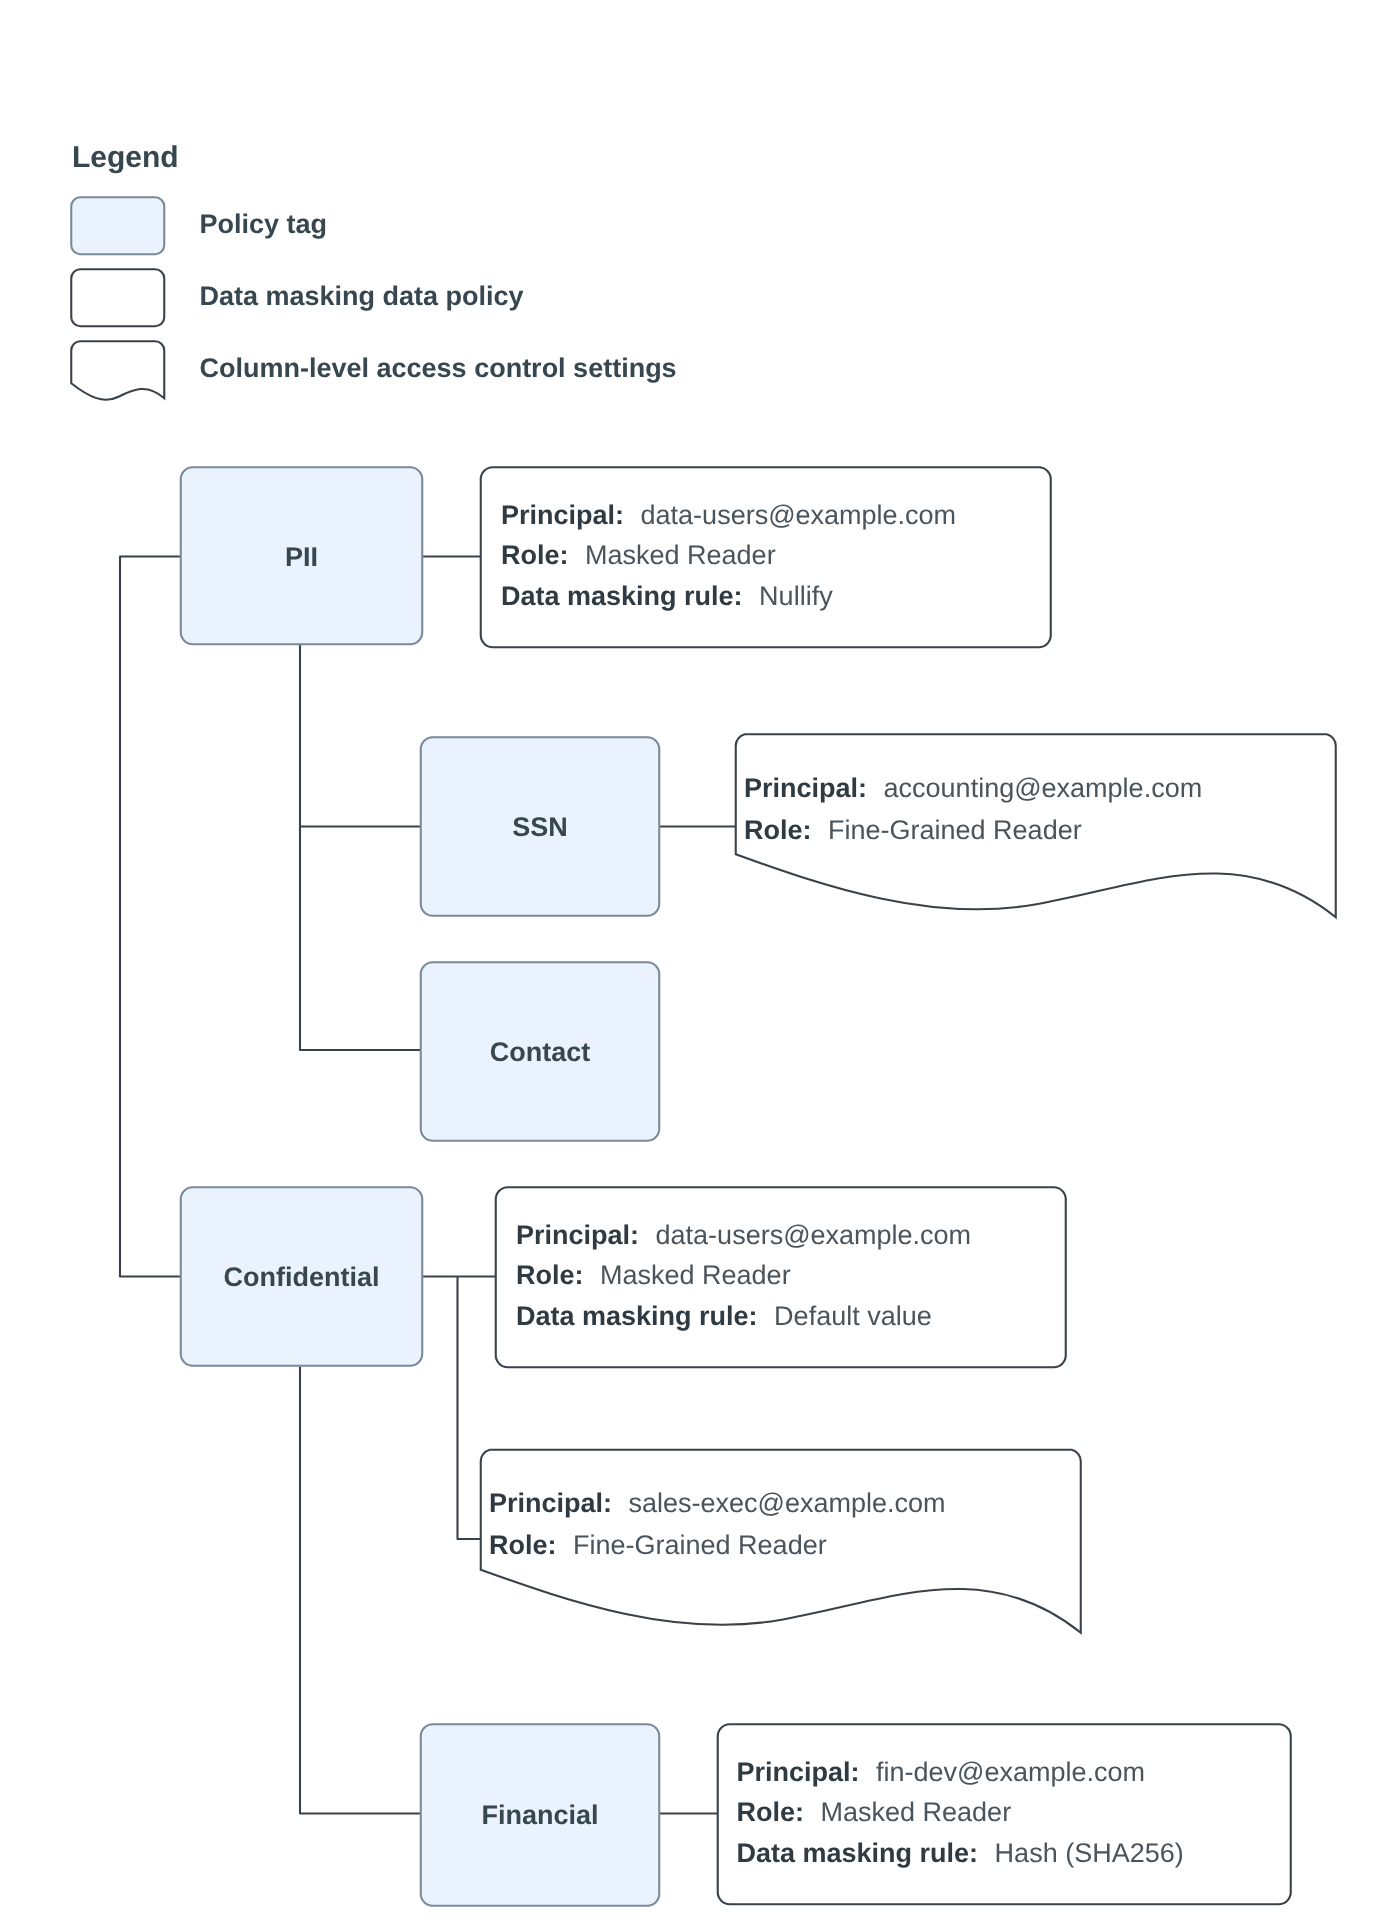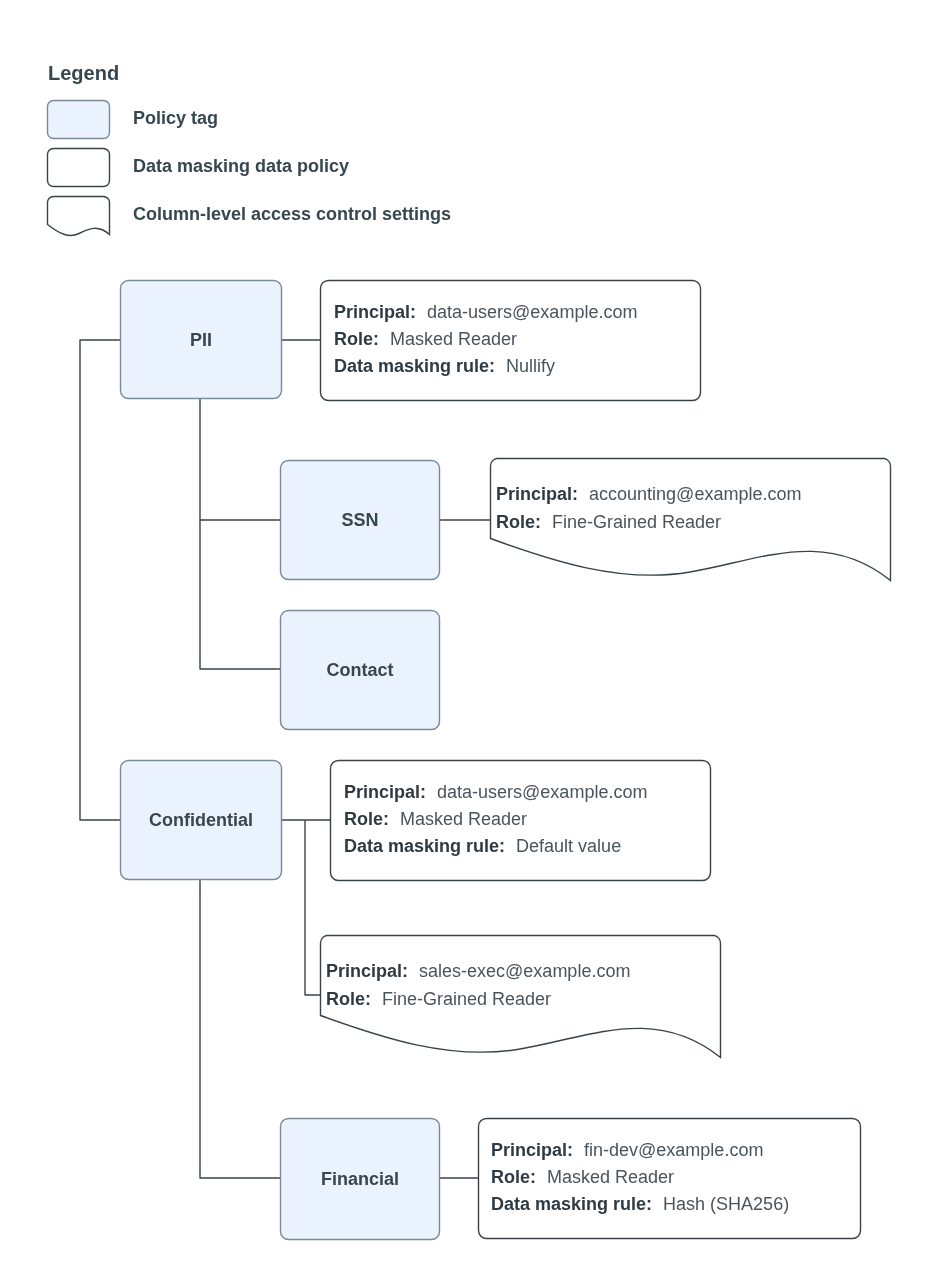--- a/index.html
+++ b/index.html
@@ -11,20 +11,21 @@
     width: 930px;
     height: 1280px;
     font-family: "Liberation Sans", sans-serif;
     color: #37474f;
     overflow: hidden;
   }
   #diagram-root {
     position: relative;
     width: 930px;
     height: 1184px;
+    margin-top: 31px;
   }
   svg.canvas {
     position: absolute;
     top: 0;
     left: 0;
     width: 930px;
     height: 1280px;
   }
   .legend-title {
     font-size: 20px;

